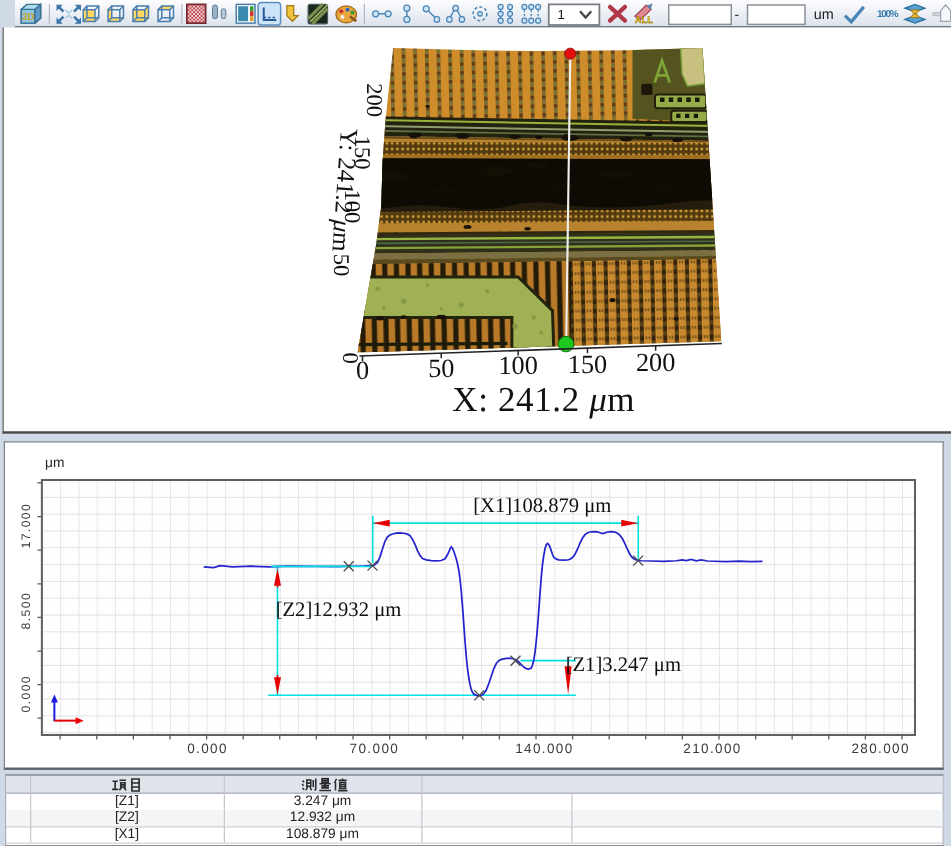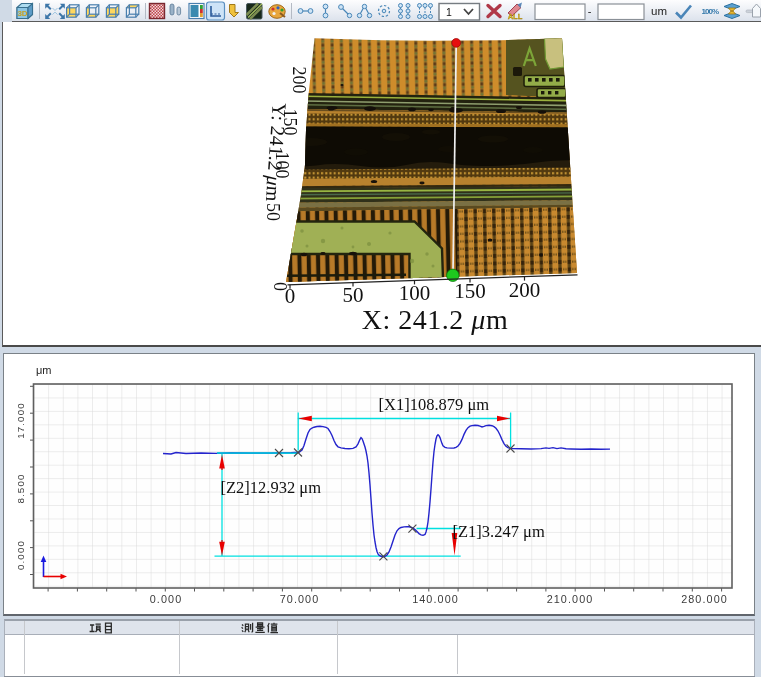--- a/index.html
+++ b/index.html
@@ -402,18 +402,30 @@
           <g stroke="#2a2a2a" stroke-width="1.25" fill="none">
 <path d="M1 2.5 l1.3 1.3 M0.6 5.3 l1.3 1.3 M1 8.3 l1.3 1.6"></path>
 <path d="M4.4 2 h3.2 v5 h-3.2 z M4.4 4.5 h3.2 M5 7.6 l-1.2 2.6 M7 7.6 l1.2 2.6"></path>
 <path d="M9.6 2 v5.7 M11.6 0.8 v8.6 l-1 1"></path>
 <path d="M16.6 0.8 h5 v3 h-5 z M16.6 2.3 h5 M14.6 5 h9 M16 6.7 h6.2 M16 8.3 h6.2 M19.1 5 v3.3 M14.4 10.4 h9.4"></path>
 <path d="M28.2 1 l-1.6 3.4 M27.4 3.8 v6.6"></path>
 <path d="M29.8 2.2 h6.6 M33 0.8 v1.4 M30.8 3.8 h4.6 v5 h-4.6 z M30.8 5.5 h4.6 M30.8 7.2 h4.6 M29.4 10.5 h7.6"></path>
 </g>
         </svg></span>
     </div>
+<div class="trow r1">
+      <span class="ct" style="left:19px;width:155px">[Z1]</span>
+      <span class="ct" style="left:174px;width:158px">3.247 μm</span>
+    </div>
+<div class="trow r2">
+      <span class="ct" style="left:19px;width:155px">[Z2]</span>
+      <span class="ct" style="left:174px;width:158px">12.932 μm</span>
+    </div>
+<div class="trow r3">
+      <span class="ct" style="left:19px;width:155px">[X1]</span>
+      <span class="ct" style="left:174px;width:158px">108.879 μm</span>
+    </div>
 <div class="vline" style="left:19px"></div>
 <div class="vline" style="left:174px"></div>
 <div class="vline" style="left:332px"></div>
 <div class="vline" style="left:452px;top:14px;height:39px"></div>
 <div id="tbot"></div>
 </div>
 
 </body></html>

